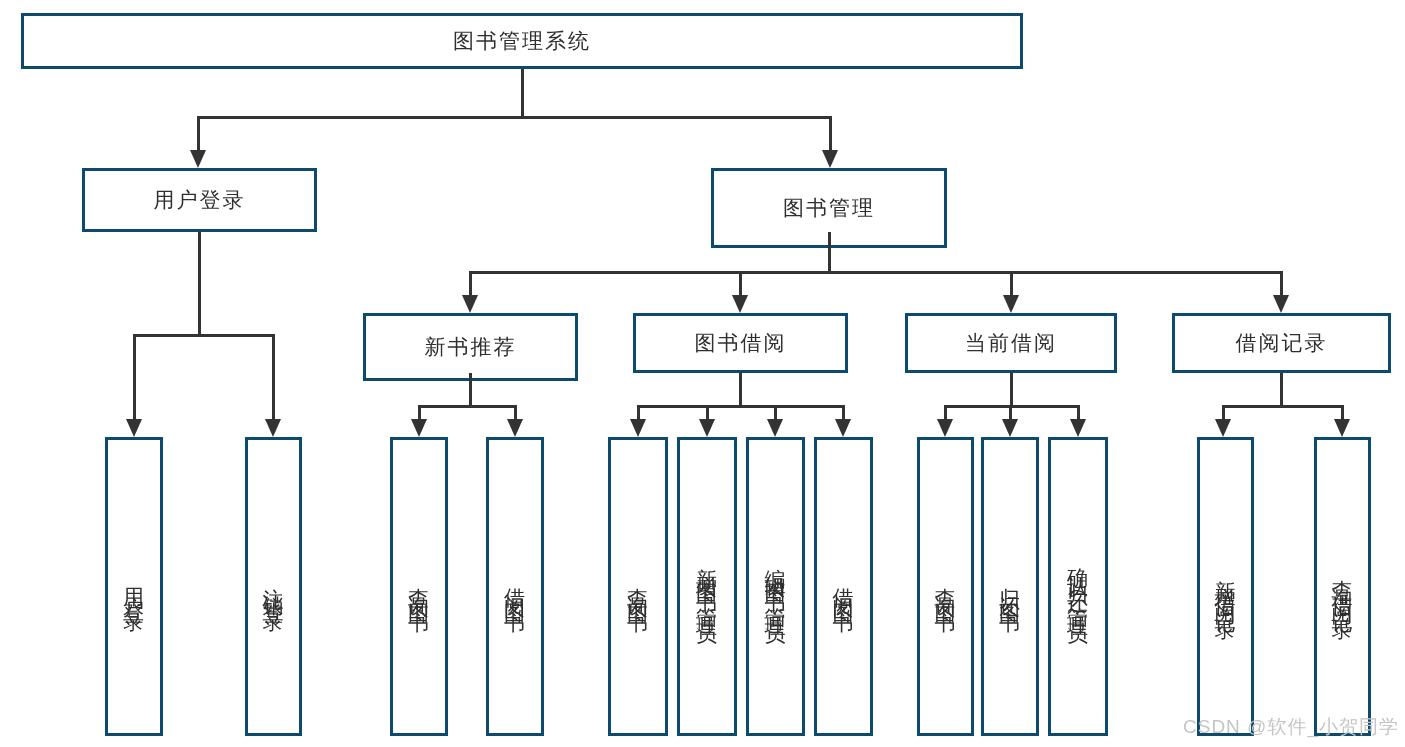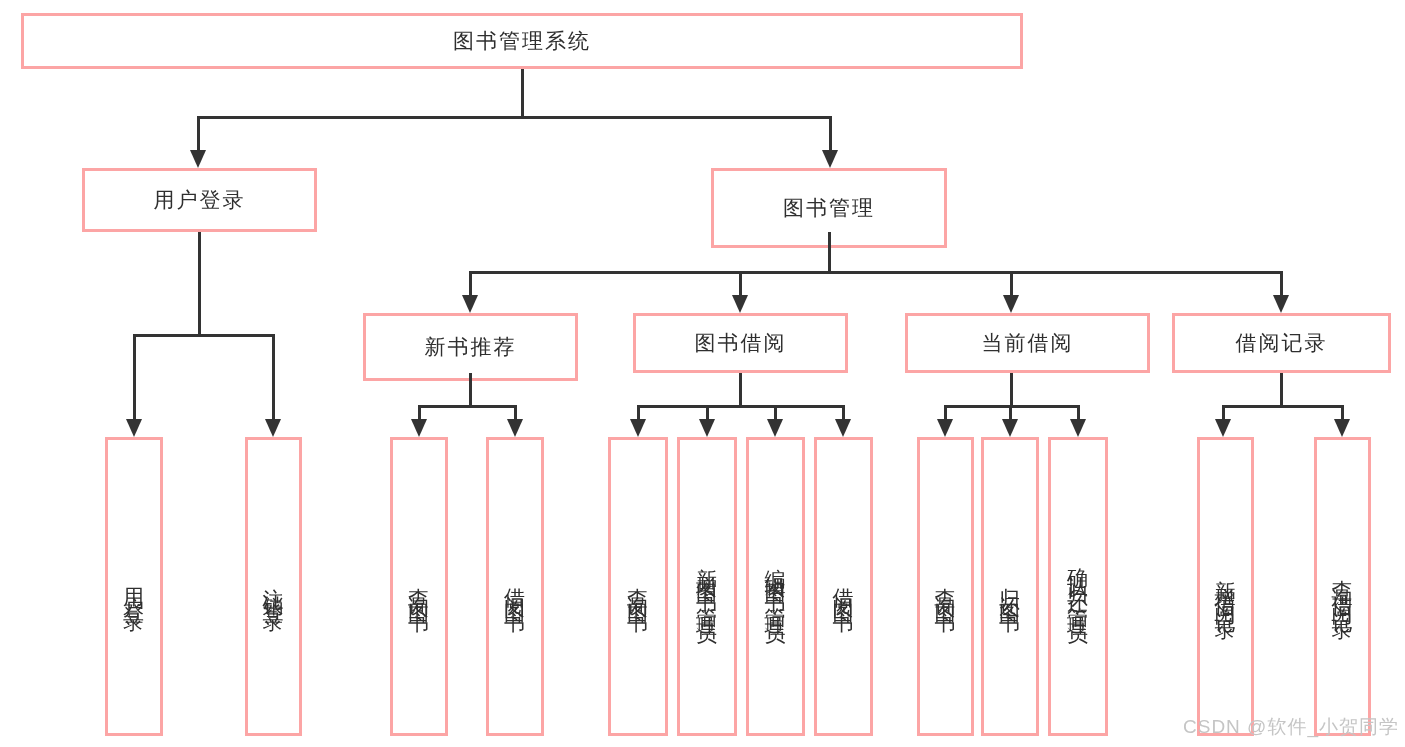--- a/index.html
+++ b/index.html
@@ -3,21 +3,21 @@
 <meta charset="utf-8">
 <style>
   html,body{margin:0;padding:0;}
   body{
     width:1405px;height:747px;background:#ffffff;overflow:hidden;
     font-family:"Liberation Sans","DejaVu Sans",sans-serif;
   }
   #canvas{position:relative;width:1405px;height:747px;background:#ffffff;}
   .box{
     position:absolute;box-sizing:border-box;background:#ffffff;
-    border:3px solid #fca5a5;color:#2f2f2f;
+    border:3px solid #0c4a6e;color:#2f2f2f;
     display:flex;align-items:center;justify-content:center;
     font-size:21px;letter-spacing:2px;white-space:nowrap;
   }
   .vbox{
     writing-mode:vertical-rl;text-orientation:mixed;
     letter-spacing:8px;font-size:21px;line-height:1;
   }
   .hline,.vline{position:absolute;background:#333333;}
   .hline{height:3px;}
   .vline{width:3px;}
@@ -61,21 +61,21 @@
   <div class="vline" style="left:739px;top:271px;height:26px;"></div>
   <div class="vline" style="left:1010px;top:271px;height:26px;"></div>
   <div class="vline" style="left:1280px;top:271px;height:26px;"></div>
   <div class="arrow" style="left:462px;top:295px;"></div>
   <div class="arrow" style="left:732px;top:295px;"></div>
   <div class="arrow" style="left:1003px;top:295px;"></div>
   <div class="arrow" style="left:1273px;top:295px;"></div>
 
   <div class="box" style="left:363px;top:313px;width:215px;height:68px;">新书推荐</div>
   <div class="box" style="left:633px;top:313px;width:215px;height:60px;">图书借阅</div>
-  <div class="box" style="left:905px;top:313px;width:245px;height:60px;">当前借阅</div>
+  <div class="box" style="left:905px;top:313px;width:212px;height:60px;">当前借阅</div>
   <div class="box" style="left:1172px;top:313px;width:219px;height:60px;">借阅记录</div>
 
   <div class="vline" style="left:469px;top:373px;height:34px;"></div>
   <div class="hline" style="left:418px;top:405px;width:99px;"></div>
   <div class="vline" style="left:418px;top:405px;height:18px;"></div>
   <div class="vline" style="left:514px;top:405px;height:18px;"></div>
   <div class="arrow" style="left:411px;top:419px;"></div>
   <div class="arrow" style="left:507px;top:419px;"></div>
 
   <div class="vline" style="left:739px;top:373px;height:34px;"></div>

